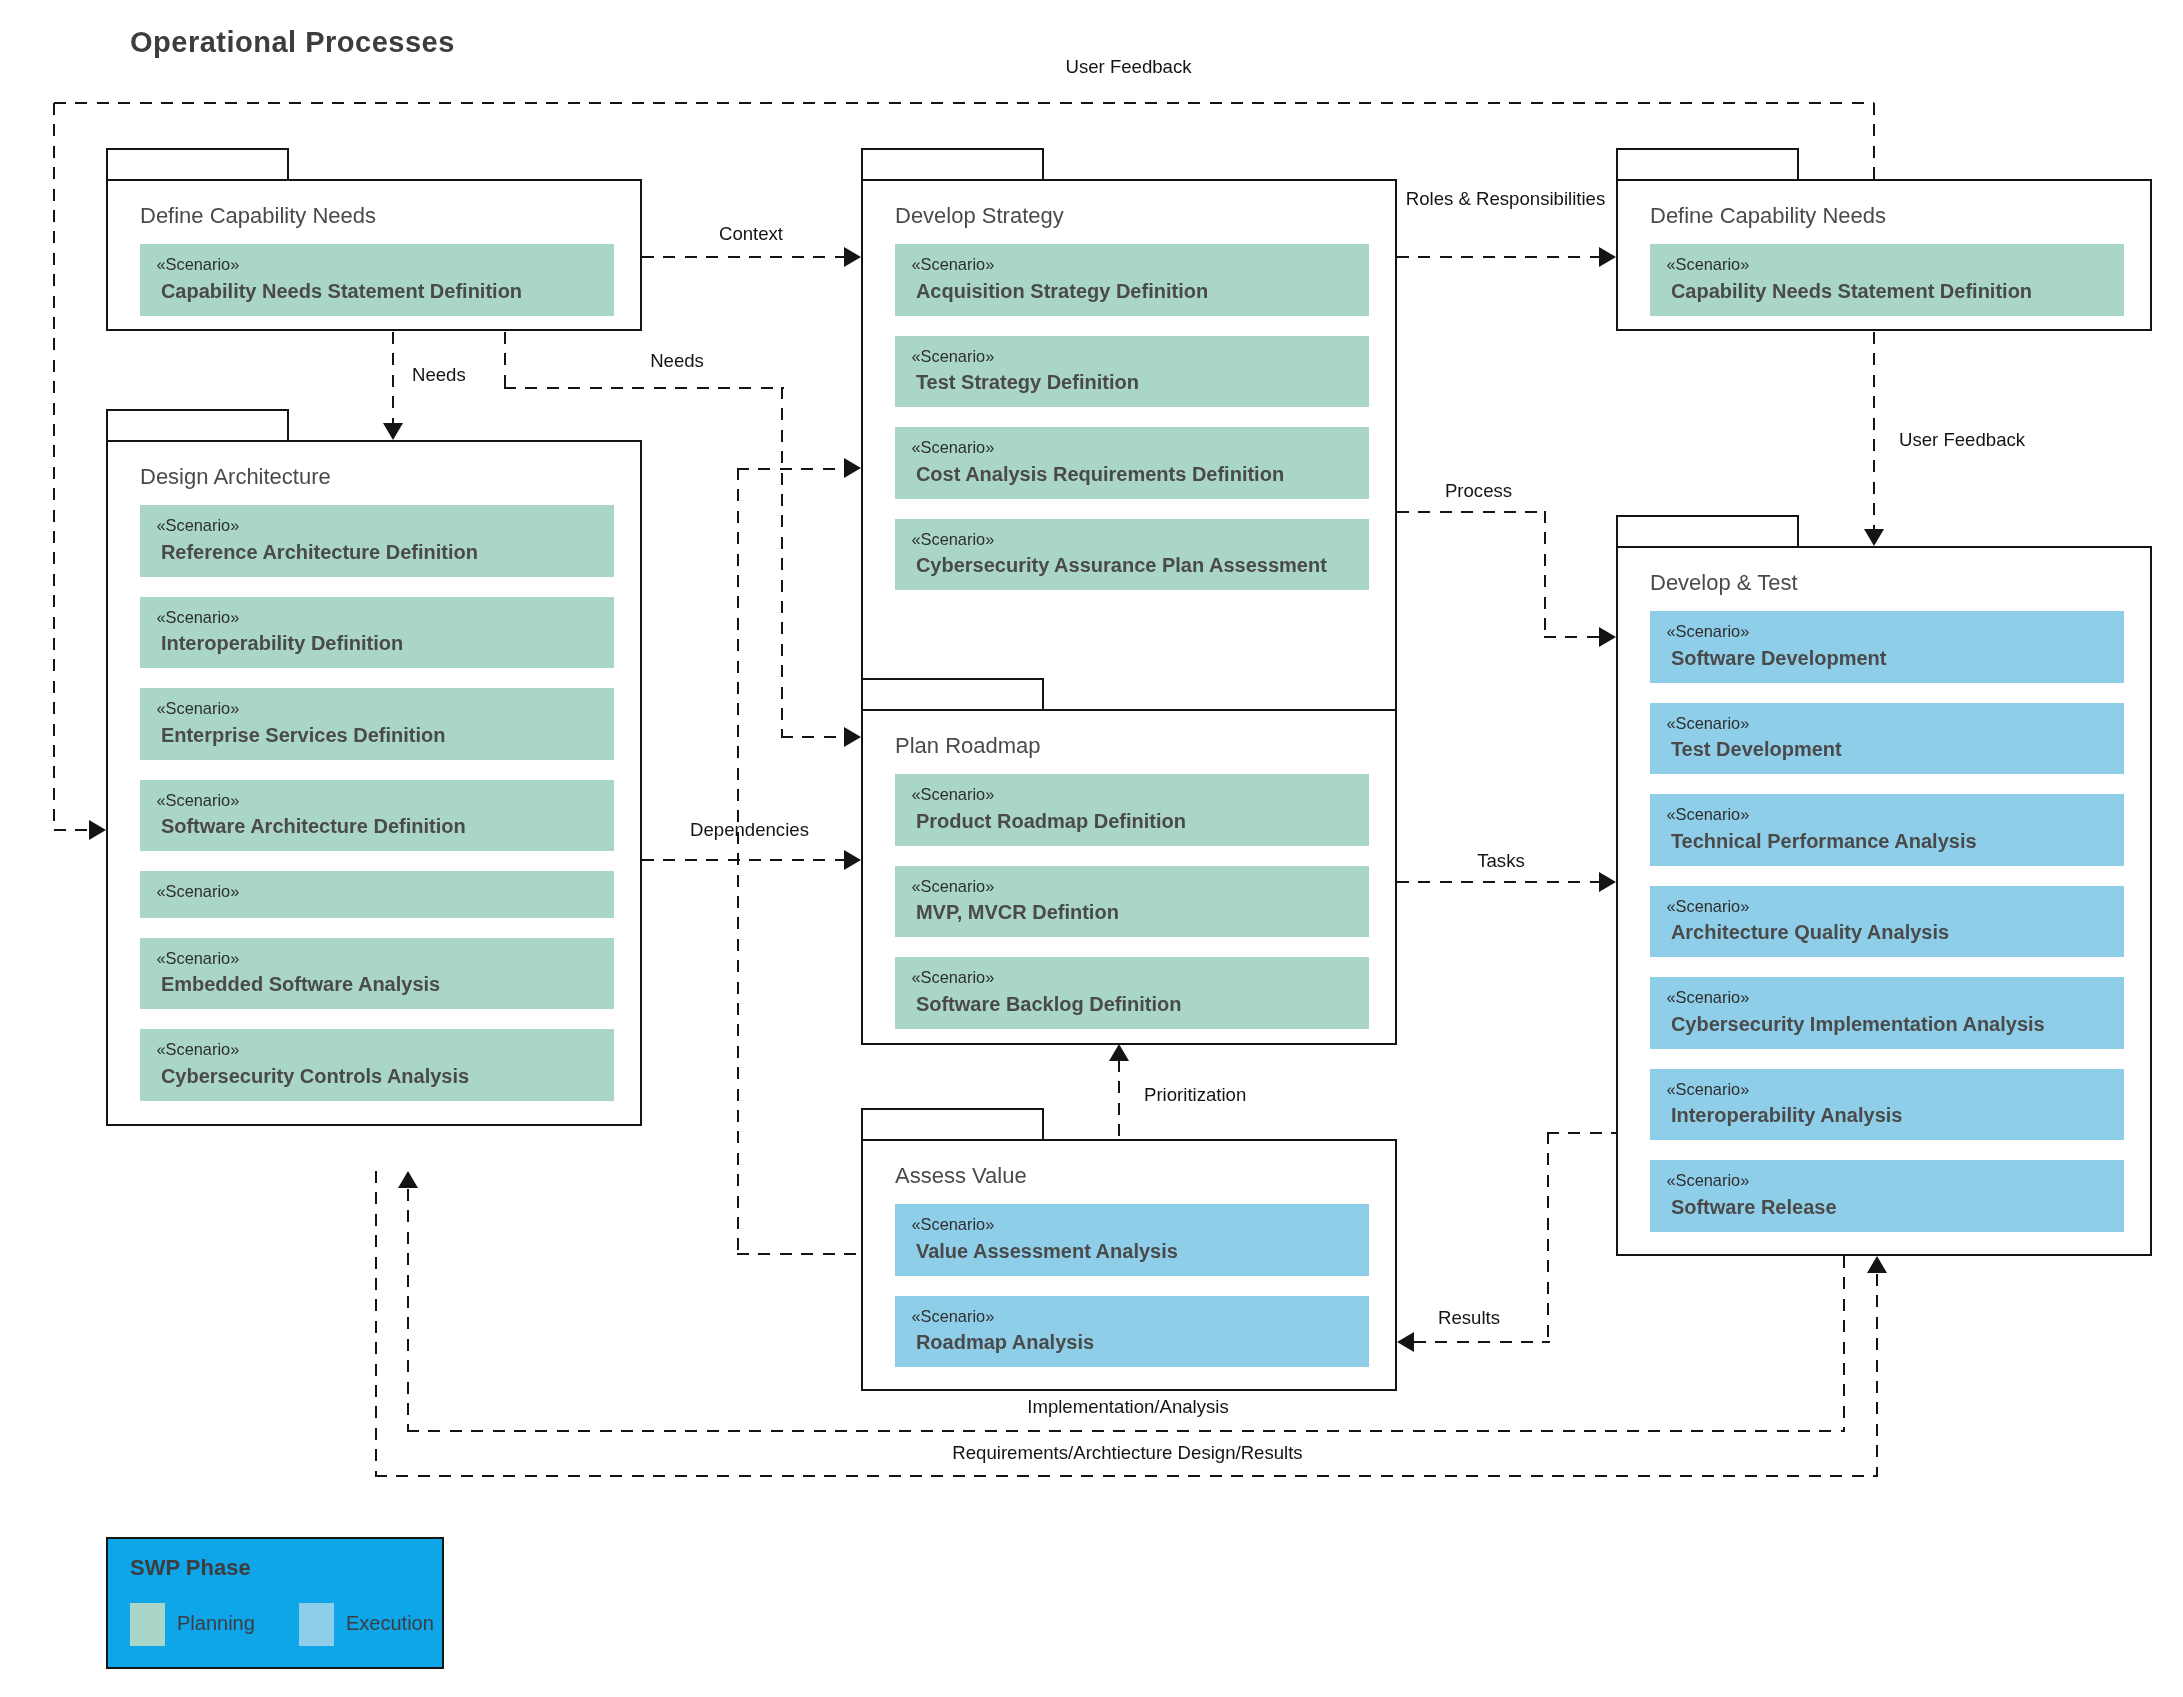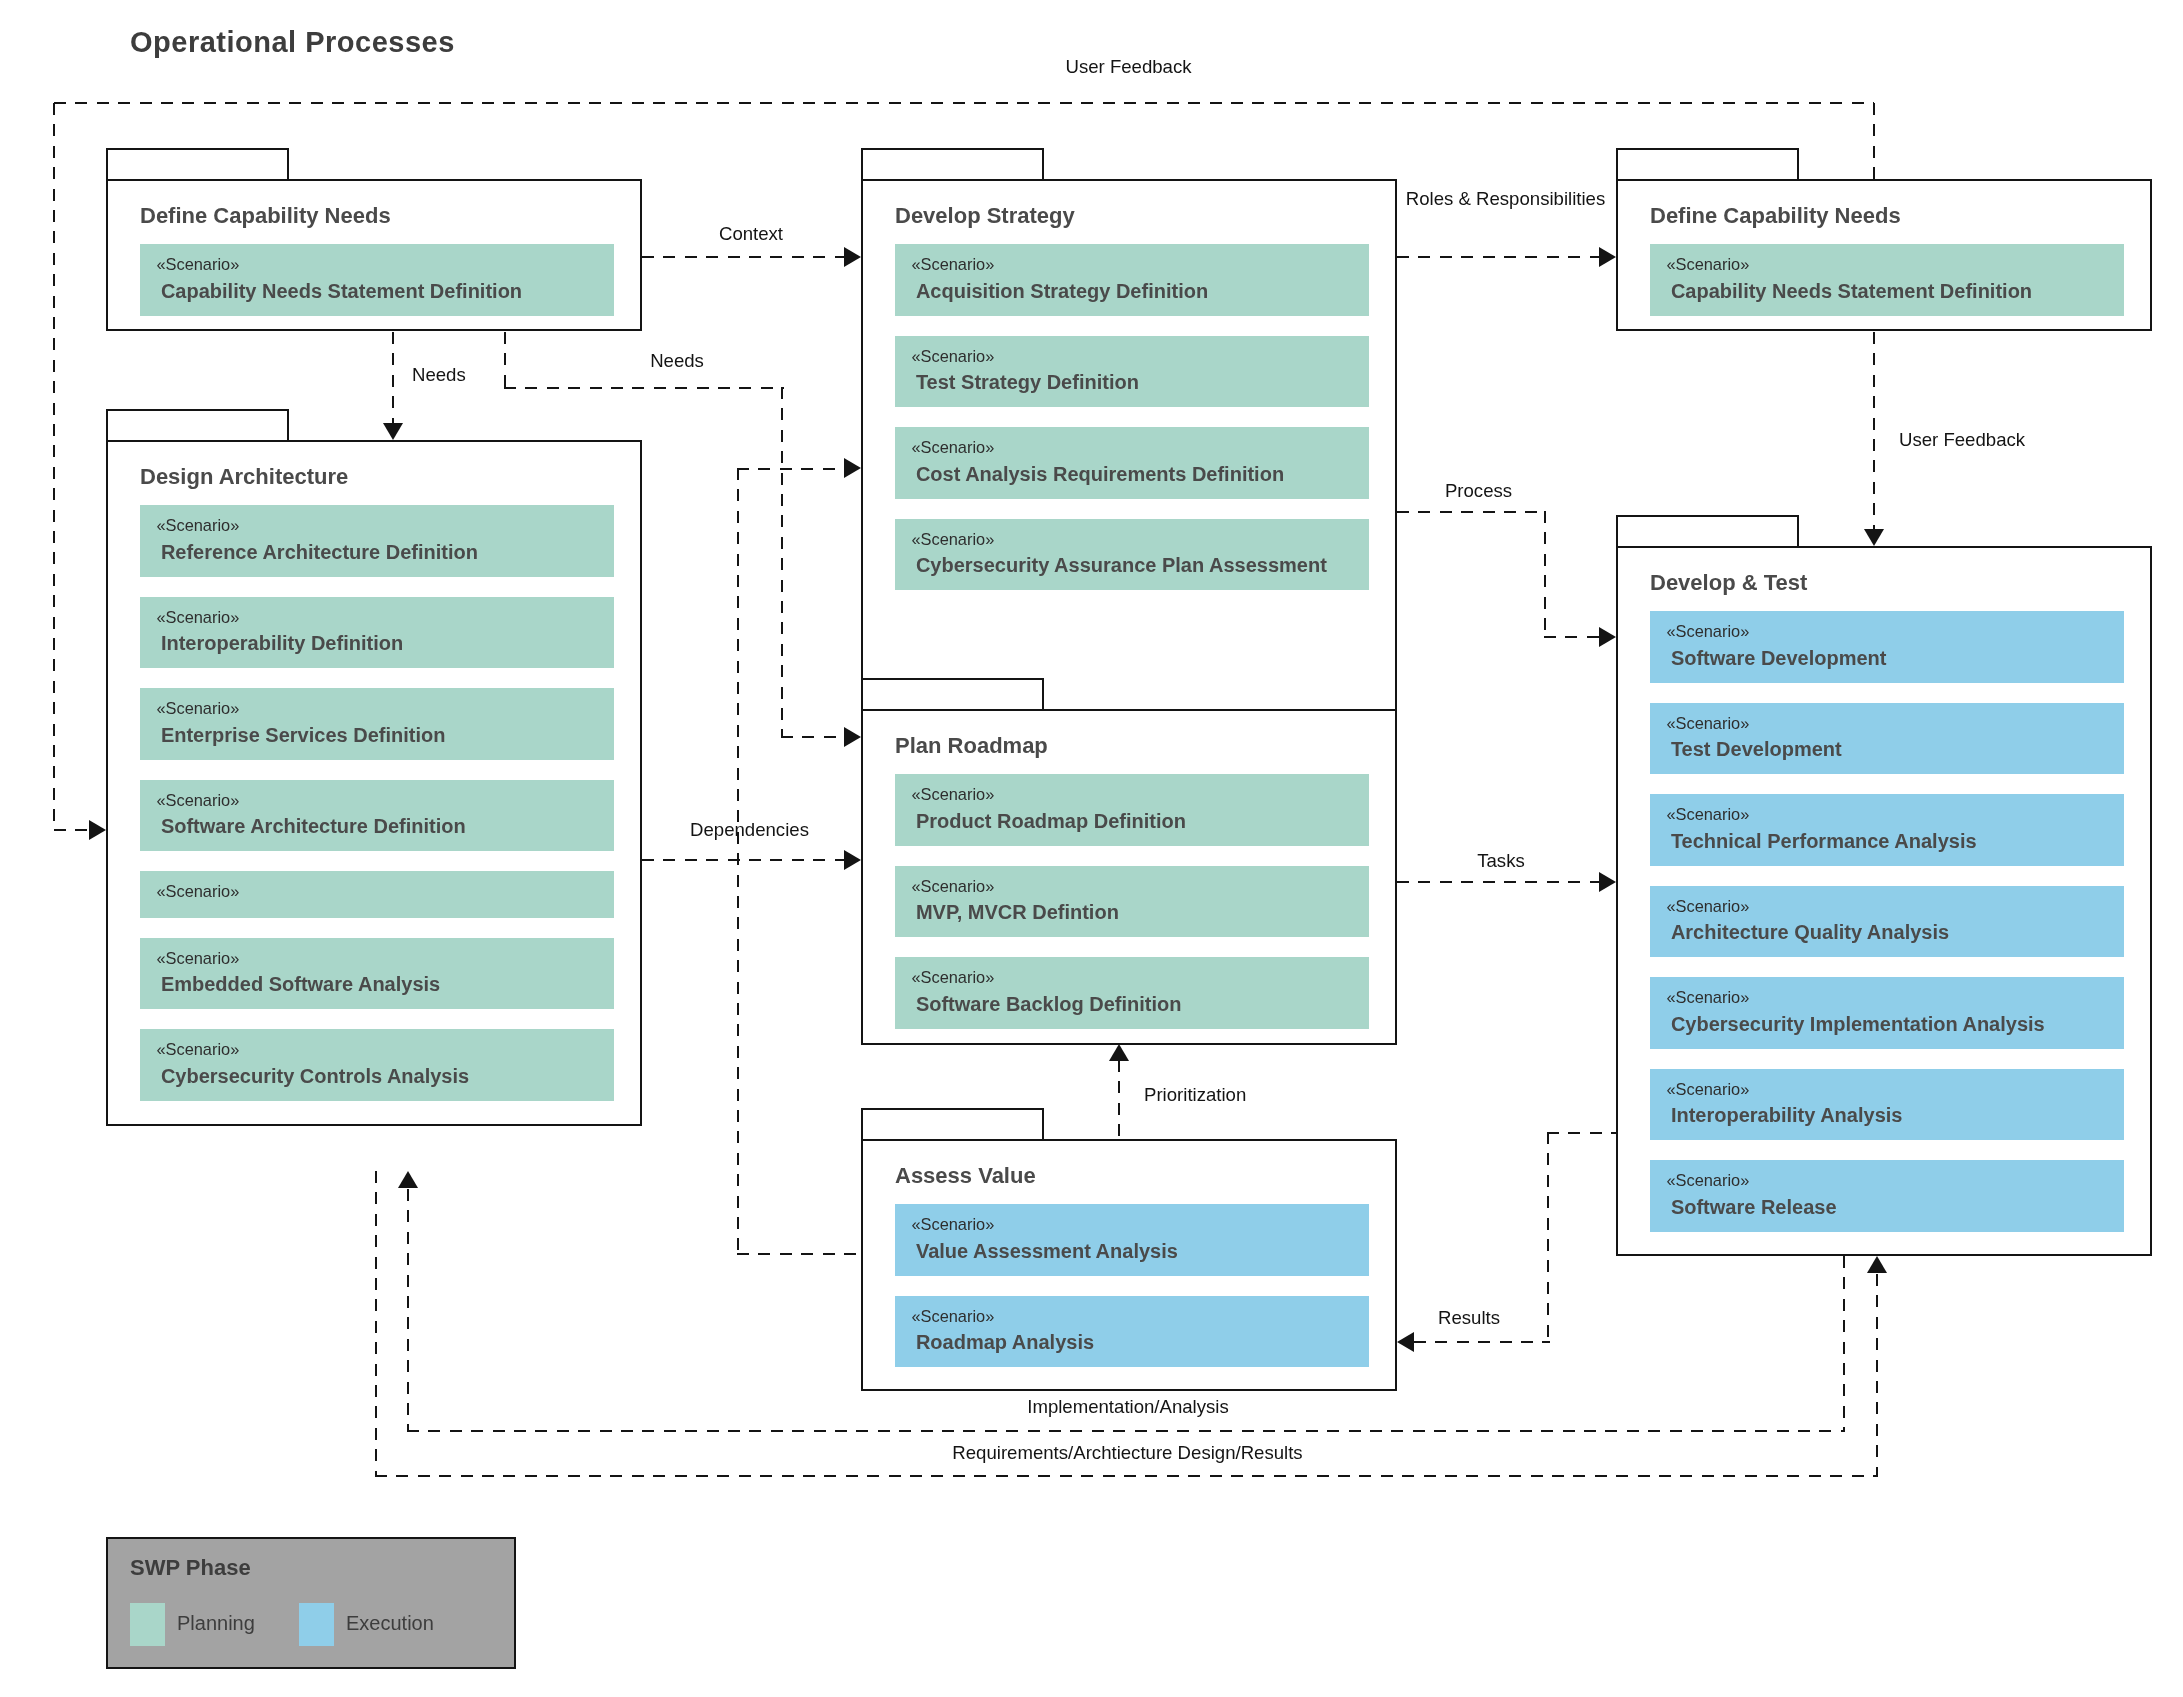--- a/index.html
+++ b/index.html
@@ -4,39 +4,39 @@
 <style>
   html,body{margin:0;padding:0;background:#ffffff;}
   .canvas{position:relative;width:2183px;height:1697px;background:#ffffff;
           font-family:"Liberation Sans",sans-serif;overflow:hidden;}
   .main-title{position:absolute;left:130px;top:26px;font-size:29px;font-weight:bold;color:#3d3d3d;letter-spacing:0.5px;}
 
   
   .pkg{position:absolute;}
   .tab{width:183px;height:31px;background:#fff;border:2.7px solid #141414;border-bottom:none;box-sizing:border-box;}
   .pbody{background:#fff;border:2.7px solid #141414;box-sizing:border-box;padding:19px 26px 18px 32px;}
-  .ptitle{font-size:22px;font-weight:bold;color:#4a4a4a;margin:2.7px 0 15.5px 0;}
+  .ptitle{font-size:22px;font-weight:normal;color:#4a4a4a;margin:2.7px 0 15.5px 0;}
   .sc{padding:11px 13.6px 12px 16.4px;margin-bottom:20px;}
   .sc.planning{background:#a9d6c9;}
   .sc.execution{background:#8fcee9;}
   .st{display:block;font-size:16.4px;color:#2e2e2e;margin-bottom:4.5px;}
   .nm{display:block;font-size:20px;font-weight:bold;color:#4a4a4a;padding-left:4.5px;line-height:1.25;}
 
   
   .dh{position:absolute;height:2.3px;background:repeating-linear-gradient(to right,#141414 0 12px,transparent 12px 21.4px);}
   .dv{position:absolute;width:2.3px;background:repeating-linear-gradient(to bottom,#141414 0 12px,transparent 12px 21.4px);}
   .arr{position:absolute;width:0;height:0;border-style:solid;}
   .arr.r{border-width:10px 0 10px 17.3px;border-color:transparent transparent transparent #141414;}
   .arr.l{border-width:10px 17.3px 10px 0;border-color:transparent #141414 transparent transparent;}
   .arr.d{border-width:17.3px 10px 0 10px;border-color:#141414 transparent transparent transparent;}
   .arr.u{border-width:0 10px 17.3px 10px;border-color:transparent transparent #141414 transparent;}
   .elabel{position:absolute;font-size:18.6px;color:#141414;text-align:center;line-height:1.25;}
 
   
-  .legend{position:absolute;left:106px;top:1537px;width:410px;height:132px;border:2.7px solid #141414;background:#a3a3a3;box-sizing:border-box;}
+  .legend{position:absolute;left:106px;top:1537px;width:338px;height:132px;border:2.7px solid #141414;background:#0ea5e9;box-sizing:border-box;}
   .ltitle{position:absolute;left:22px;top:16.4px;font-size:22px;font-weight:bold;color:#3d3d3d;}
   .swatch{position:absolute;width:35px;height:43px;top:64px;}
   .swatch.planning{background:#a9d6c9;}
   .swatch.execution{background:#8fcee9;}
   .llabel{position:absolute;top:73px;font-size:20px;color:#3d3d3d;}
 </style>
 </head>
 <body>
 
 <div class="canvas">

